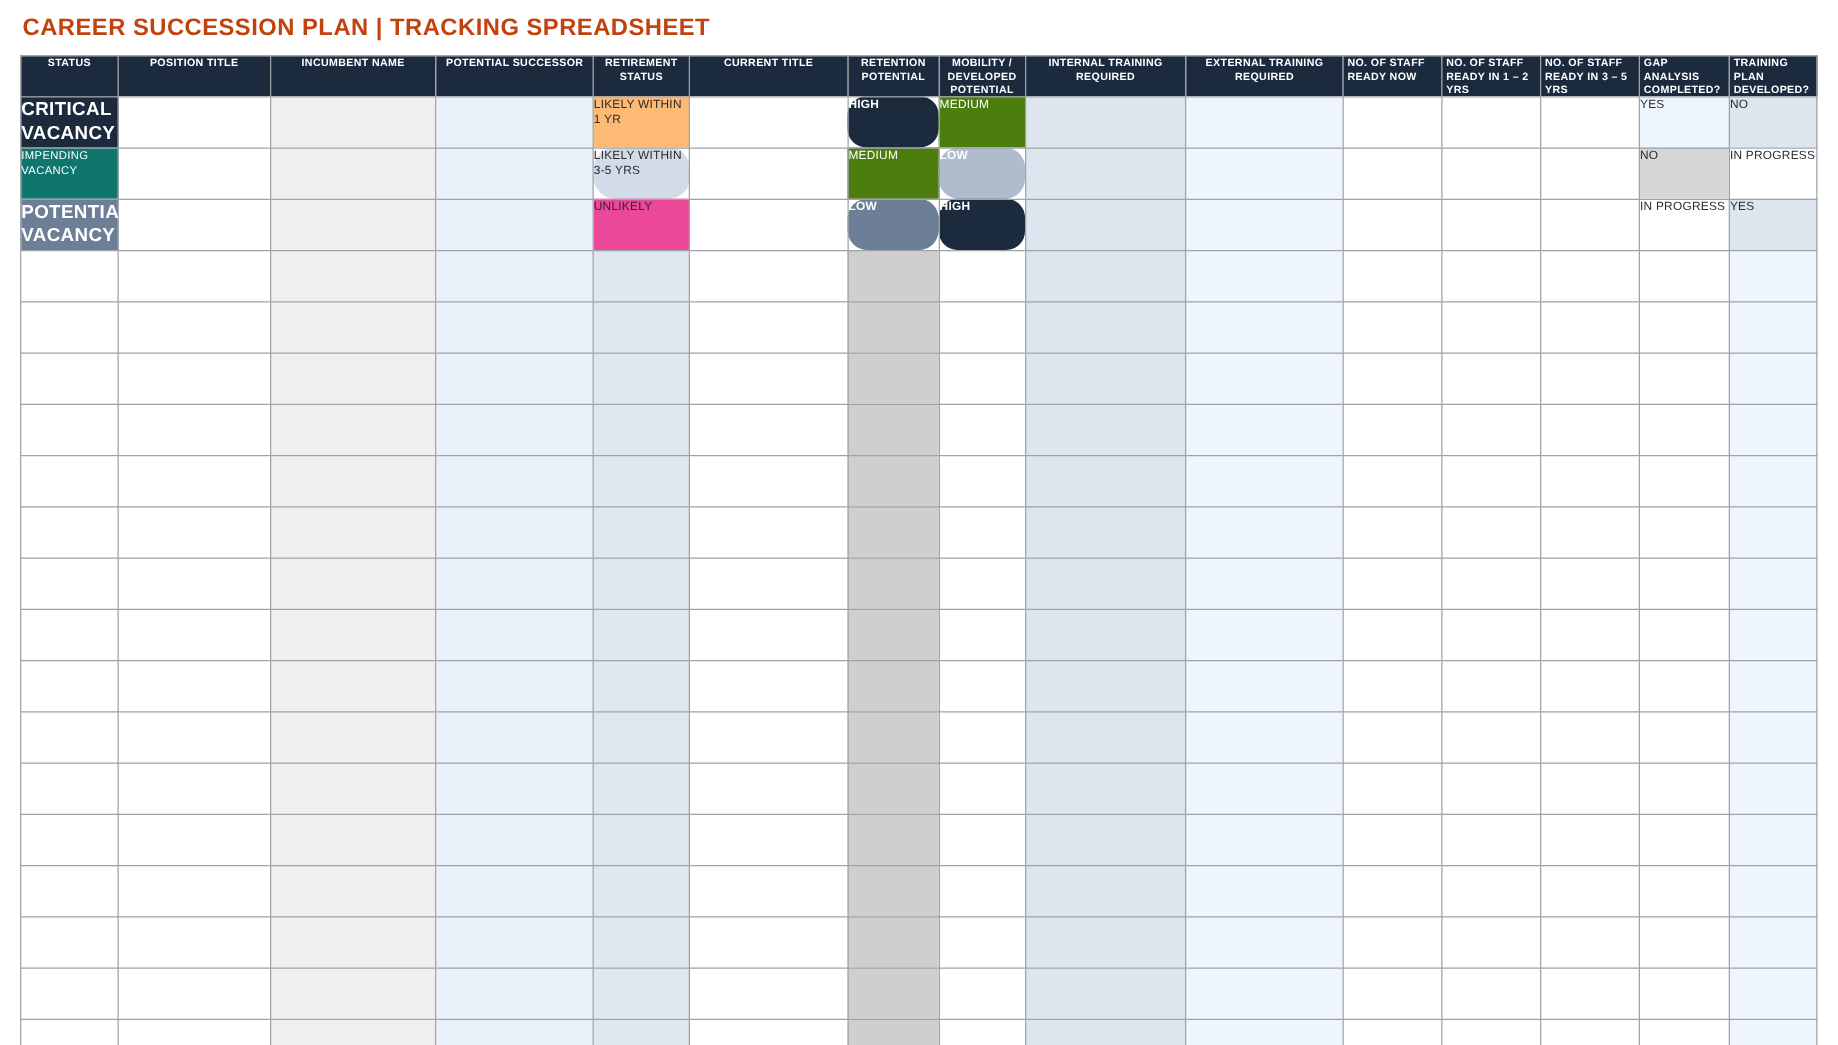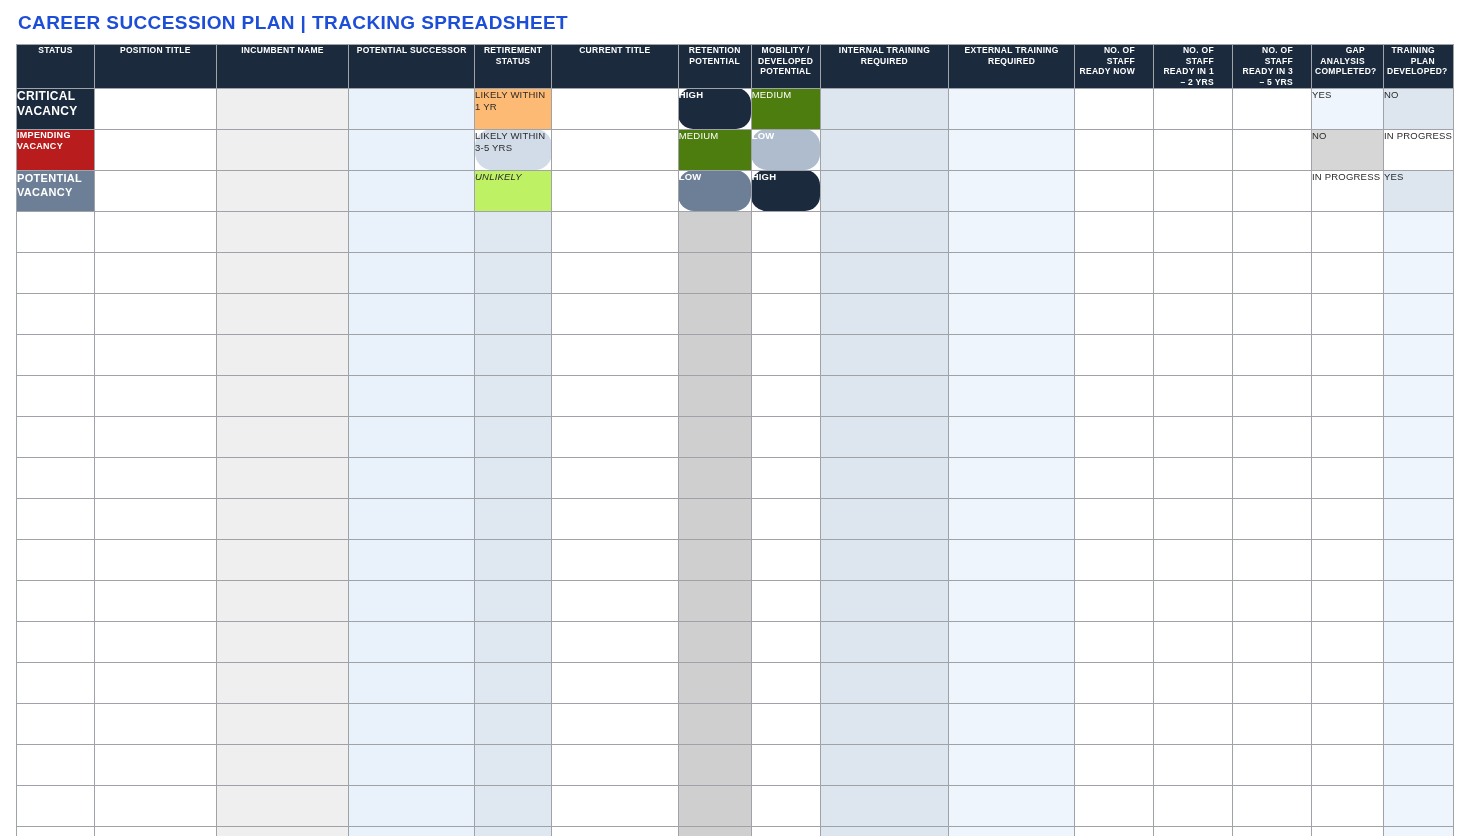--- a/index.html
+++ b/index.html
@@ -14,21 +14,21 @@
     overflow: hidden;
   }
   .page {
     padding: 8px 16px 0 16px;
     box-sizing: border-box;
   }
   .title {
     font-size: 19px;
     font-weight: bold;
     letter-spacing: 0.4px;
-    color: #1d4ed8;
+    color: #c2410c;
     margin: 4px 0 10px 2px;
     white-space: nowrap;
   }
   table.sheet {
     border-collapse: collapse;
     table-layout: fixed;
     width: 1438px;
   }
   table.sheet th, table.sheet td {
     border: 1px solid #9fa3a8;
@@ -41,23 +41,23 @@
     font-size: 8.5px;
     font-weight: bold;
     letter-spacing: 0.3px;
     text-align: center;
     padding: 6px 6px 6px 7px;
     height: 30px;
     line-height: 1.25;
     vertical-align: middle;
   }
   thead th.ctr {
-    text-align: right;
+    text-align: left;
     padding-left: 3px;
-    padding-right: 18px;
+    padding-right: 3px;
   }
   tbody td {
     height: 40px;
     font-size: 9.5px;
     color: #2a2a2a;
     padding: 6px 7px;
     line-height: 1.3;
     letter-spacing: 0.2px;
   }
   
@@ -69,31 +69,31 @@
   .c-current     { background:#ffffff; }
   .c-retention   { background:#cfcfcf; }
   .c-mobility    { background:#ffffff; }
   .c-inttrain    { background:#dde5ef; }
   .c-exttrain    { background:#eef5fc; }
   .c-ready       { background:#ffffff; }
   .c-gap         { background:#ffffff; }
   .c-plan        { background:#eef5fc; }
 
   
-  .st-critical  { background:#1b2a3d; color:#ffffff; font-weight:bold; font-size:12px; letter-spacing:.3px;margin-top:39px; }
-  .st-impending { background:#b91c1c; color:#ffffff; font-weight:bold; font-size:9px; letter-spacing:.3px; }
-  .st-potential { background:#6c7f96; color:#ffffff; font-weight:bold; font-size:11px; letter-spacing:.3px; }
+  .st-critical  { background:#1b2a3d; color:#ffffff; font-weight:bold; font-size:15px; letter-spacing:.3px;margin-top:39px; }
+  .st-impending { background:#0f766e; color:#ffffff; font-weight:normal; font-size:9px; letter-spacing:.3px; }
+  .st-potential { background:#6c7f96; color:#ffffff; font-weight:bold; font-size:15px; letter-spacing:.3px; }
 
   .lv-high-dark   { background:#1b2a3d; color:#ffffff; font-weight:bold;border-radius:15px; }
   .lv-med-mid     { background:#4d7c0f; color:#ffffff; font-weight:normal; }
   .lv-low-mid     { background:#aebcce; color:#ffffff; font-weight:bold;border-radius:16px; }
 
   .cell-retire-1 { background:#fdba74; }
   .cell-retire-2 { background:#d2dce8;border-radius:17px; }
-  .cell-retire-3 { background:#bef264;font-style:italic; }
+  .cell-retire-3 { background:#ec4899; }
 
   .cell-gap-yes  { background:#eef5fc; }
   .cell-gap-no   { background:#d6d6d6; }
   .cell-gap-prog { background:#ffffff; }
 
   .cell-plan-no   { background:#dde5ef; }
   .cell-plan-prog { background:#ffffff; }
   .cell-plan-yes  { background:#dde5ef; }
 </style>
 </head>

